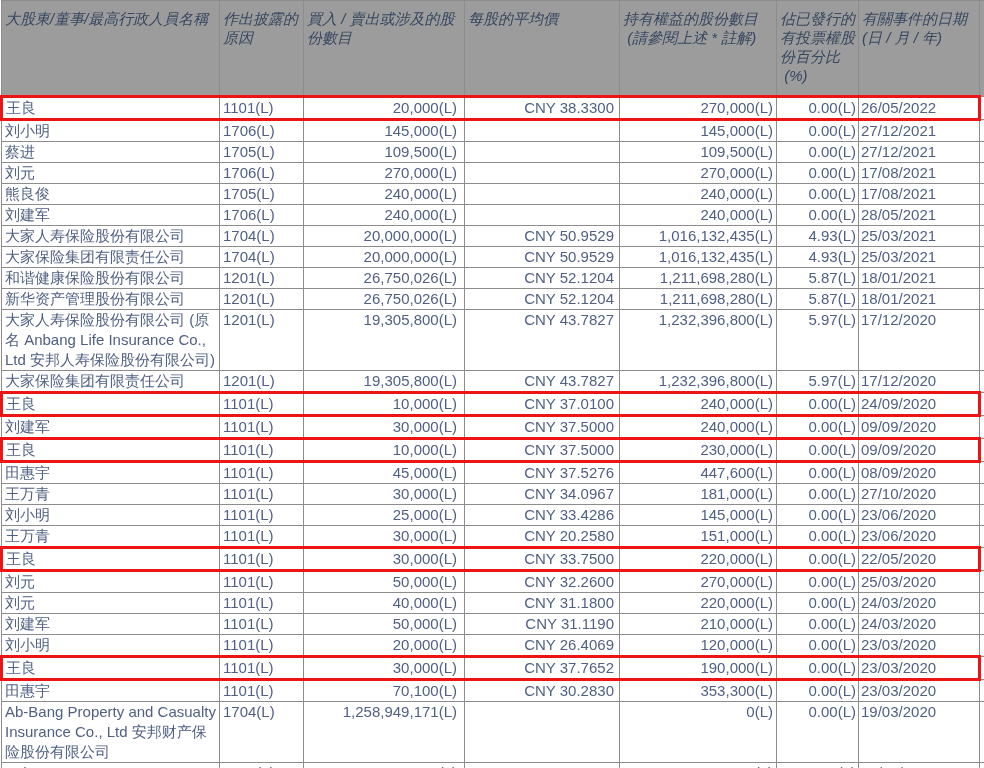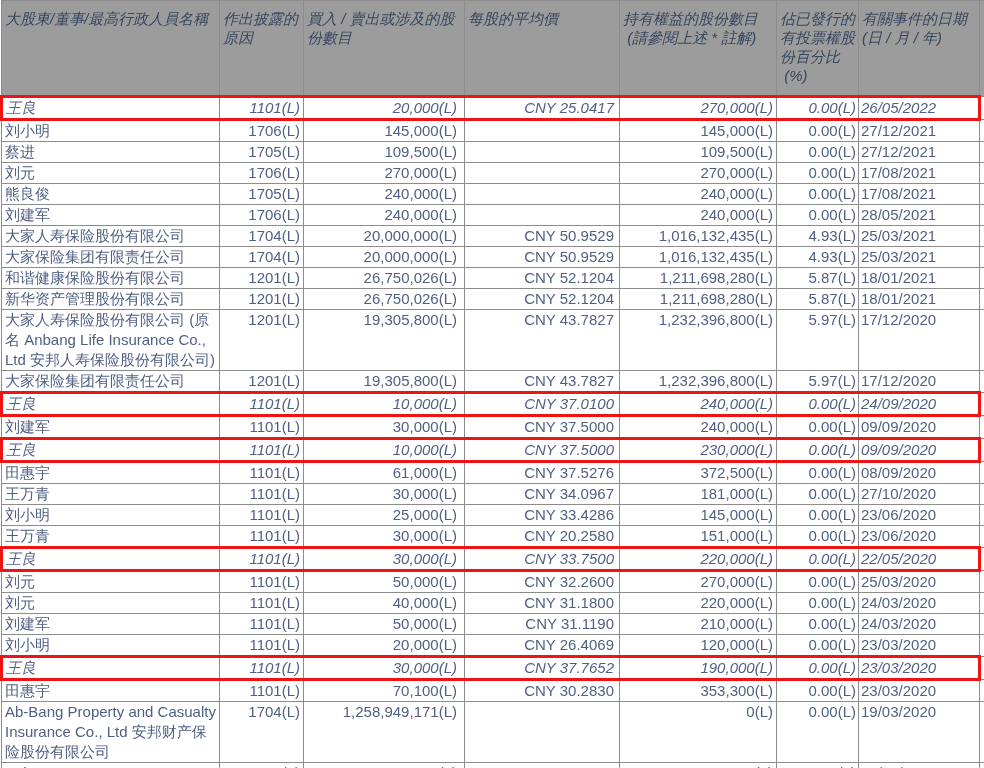--- a/index.html
+++ b/index.html
@@ -43,30 +43,30 @@
   td{
     background:var(--row-bg);
     color:var(--cell-text);
     line-height:20px;
     padding:0 3px;
     vertical-align:top;
     word-wrap:break-word;
   }
   
   td.c0{text-align:left;}
-  td.c1{text-align:right;}
+  td.c1{text-align:left;}
   td.c2{text-align:right;padding-right:7px;}
   td.c3{text-align:right;padding-right:5px;}
   td.c4{text-align:right;padding-right:3px;}
   td.c5{text-align:right;padding-right:2px;}
   td.c6{text-align:left;padding-left:2px;}
   td.c7{background:var(--row-bg);}
   th.c7{background:var(--header-bg);}
   
-  tr.hl td.hlc{border-top:3px solid var(--hl);border-bottom:3px solid var(--hl);font-style:italic;}
+  tr.hl td.hlc{border-top:3px solid var(--hl);border-bottom:3px solid var(--hl);}
   tr.hl td.hl-first{border-left:3px solid var(--hl);}
   tr.hl td.hl-last{border-right:3px solid var(--hl);}
 </style>
 </head>
 <body>
 
 <table>
   <colgroup>
     <col class="c0">
       <col class="c1">
@@ -94,21 +94,21 @@
         <th class="c6">有關事件的日期
 (日 / 月 / 年)</th>
         <th class="c7"></th>
       </tr>
   </thead>
   <tbody>
       <tr class="hl">
         <td class="c0 hlc hl-first">王良</td>
         <td class="c1 hlc">1101(L)</td>
         <td class="c2 hlc">20,000(L)</td>
-        <td class="c3 hlc">CNY 25.0417</td>
+        <td class="c3 hlc">CNY 38.3300</td>
         <td class="c4 hlc">270,000(L)</td>
         <td class="c5 hlc">0.00(L)</td>
         <td class="c6 hlc hl-last">26/05/2022</td>
         <td class="c7"></td>
       </tr>
       <tr>
         <td class="c0">刘小明</td>
         <td class="c1">1706(L)</td>
         <td class="c2">145,000(L)</td>
         <td class="c3"></td>
@@ -243,23 +243,23 @@
         <td class="c2 hlc">10,000(L)</td>
         <td class="c3 hlc">CNY 37.5000</td>
         <td class="c4 hlc">230,000(L)</td>
         <td class="c5 hlc">0.00(L)</td>
         <td class="c6 hlc hl-last">09/09/2020</td>
         <td class="c7"></td>
       </tr>
       <tr>
         <td class="c0">田惠宇</td>
         <td class="c1">1101(L)</td>
-        <td class="c2">61,000(L)</td>
+        <td class="c2">45,000(L)</td>
         <td class="c3">CNY 37.5276</td>
-        <td class="c4">372,500(L)</td>
+        <td class="c4">447,600(L)</td>
         <td class="c5">0.00(L)</td>
         <td class="c6">08/09/2020</td>
         <td class="c7"></td>
       </tr>
       <tr>
         <td class="c0">王万青</td>
         <td class="c1">1101(L)</td>
         <td class="c2">30,000(L)</td>
         <td class="c3">CNY 34.0967</td>
         <td class="c4">181,000(L)</td>

